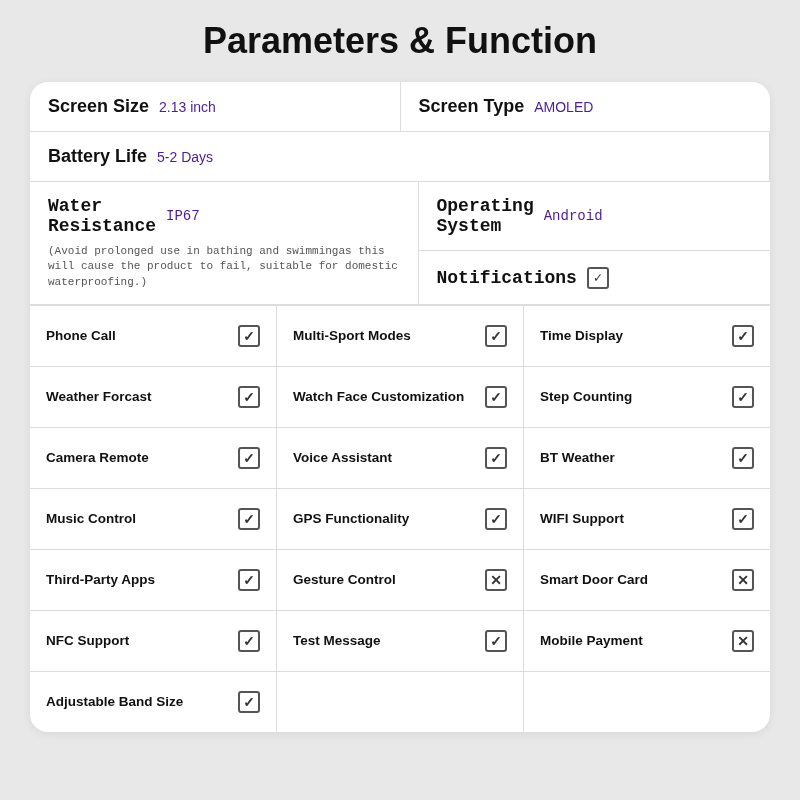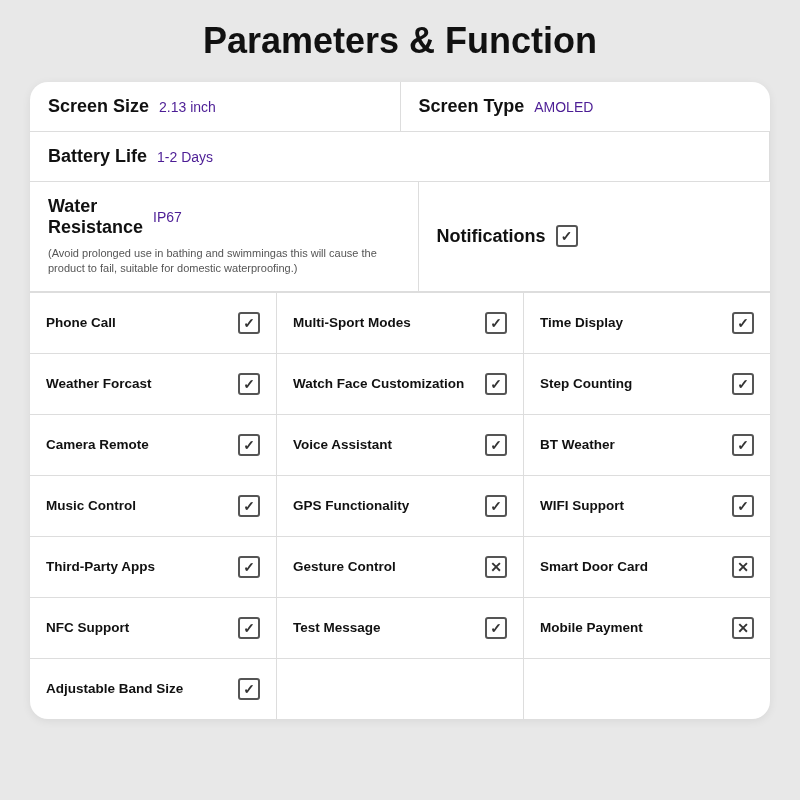--- a/index.html
+++ b/index.html
@@ -39,20 +39,21 @@
     
     .specs-section {
       border-bottom: 1px solid #ddd;
     }
     .specs-row {
       display: flex;
       border-bottom: 1px solid #ddd;
     }
     .specs-row:last-child {
       border-bottom: none;
+      font-family: Liberation Mono, monospace;
     }
     .spec-cell {
       flex: 1;
       padding: 14px 18px;
       display: flex;
       align-items: center;
       gap: 10px;
     }
     .spec-label {
       font-weight: 700;
@@ -159,35 +160,39 @@
         <div class="vert-divider"></div>
         <div class="spec-cell">
           <span class="spec-label">Screen Type</span>
           <span class="spec-value">AMOLED</span>
         </div>
       </div>
 
       <div class="specs-row">
         <div class="spec-cell">
           <span class="spec-label">Battery Life</span>
-          <span class="spec-value">1-2 Days</span>
+          <span class="spec-value">5-2 Days</span>
         </div>
         <div class="vert-divider"></div>
       </div>
 
       <div class="specs-row" style="align-items:stretch;">
         <div class="water-cell">
           <div class="water-top">
             <span class="spec-label">Water<br>Resistance</span>
             <span class="spec-value">IP67</span>
           </div>
           <div class="spec-note">(Avoid prolonged use in bathing and swimmingas this will cause the product to fail, suitable for domestic waterproofing.)</div>
         </div>
         <div class="vert-divider"></div>
         <div style="flex:1; display:flex; flex-direction:column;">
+          <div class="spec-cell" style="border-bottom:1px solid #ddd;">
+            <span class="spec-label">Operating<br>System</span>
+            <span class="spec-value">Android</span>
+          </div>
           <div class="spec-cell">
             <span class="spec-label">Notifications</span>
             <span class="check-box checked"></span>
           </div>
         </div>
       </div>
     </div>
 
     <div class="features-section">
 

